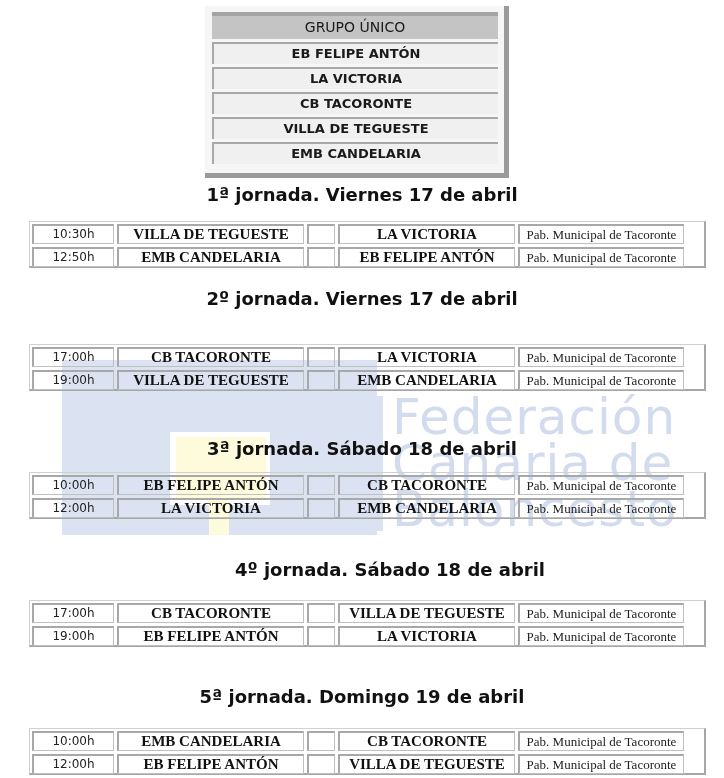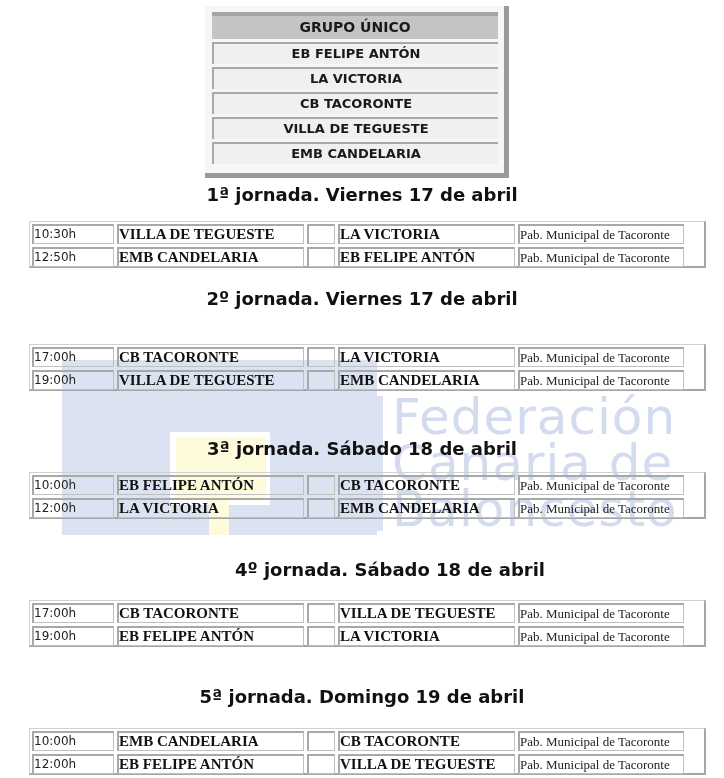--- a/index.html
+++ b/index.html
@@ -11,30 +11,30 @@
   .wm-notch { left: 170px; top: 432px; width: 100px; height: 73px; background: #ffffff; }
   .wm-yellow { left: 176px; top: 437px; width: 90px; height: 63px; background: #fdfbdc; }
   .wm-yellow-bar { left: 209px; top: 500px; width: 20px; height: 35px; background: #fdfbdc; }
   .wm-vbar { left: 377px; top: 396px; width: 6px; height: 135px; background: #dbe3f3; }
   .wm-text { left: 392px; top: 394px; font-family: "DejaVu Sans", sans-serif; font-size: 50px; line-height: 46px; color: #d3dcef; letter-spacing: 1px; }
   .wm-text div { white-space: nowrap; }
 
   
   .group { position: absolute; left: 205px; top: 6px; width: 304px; height: 172px; background: #f6f6f6; border-right: 5px solid #9a9a9a; border-bottom: 5px solid #9a9a9a; box-sizing: border-box; }
   .group-inner { position: absolute; left: 7px; top: 6px; width: 286px; }
-  .group-head { height: 27px; background: #c4c4c4; border-top: 4px solid #a4a4a4; box-sizing: border-box; font-family: "DejaVu Sans", sans-serif; font-weight: bold; font-size: 14px; color: #1a1a1a; text-align: center; line-height: 22px; }
+  .group-head { height: 27px; background: #c4c4c4; border-top: 4px solid #a4a4a4; box-sizing: border-box; font-family: "DejaVu Sans", sans-serif; font-weight: normal; font-size: 14px; color: #1a1a1a; text-align: center; line-height: 22px; }
   .group-row { height: 22px; margin-top: 3px; background: #f0f0f0; border-top: 2px solid #a8a8a8; border-left: 2px solid #a8a8a8; box-sizing: border-box; font-family: "DejaVu Sans", sans-serif; font-weight: bold; font-size: 13px; color: #1a1a1a; text-align: center; line-height: 20px; }
 
   
   .jh { position: absolute; left: 0; width: 724px; text-align: center; font-family: "DejaVu Sans", sans-serif; font-weight: bold; font-size: 18px; color: #111; }
 
   
   .mt { position: absolute; left: 29px; width: 677px; height: 47px; border: 1px solid #d0d0d0; border-right: 2px solid #a6a6a6; border-bottom: 2px solid #a6a6a6; box-sizing: border-box; background: transparent; }
   .mrow { position: absolute; left: 2px; height: 20px; }
-  .cell { position: absolute; top: 0; height: 20px; border: 1px solid #c0c0c0; border-top: 2px solid #a8a8a8; border-left: 2px solid #a8a8a8; box-sizing: border-box; line-height: 17px; white-space: nowrap; overflow: hidden; }
+  .cell { position: absolute; top: 0; height: 20px; border: 1px solid #c0c0c0; border-top: 2px solid #a8a8a8; border-left: 2px solid #a8a8a8; box-sizing: border-box; text-align: center; line-height: 17px; white-space: nowrap; overflow: hidden; }
   .c-time { left: 0; width: 82px; font-family: "DejaVu Sans", sans-serif; font-size: 12px; color: #222; }
   .c-home { left: 85px; width: 187px; font-family: "Liberation Serif", serif; font-weight: bold; font-size: 15px; color: #111; }
   .c-sep { left: 275px; width: 28px; }
   .c-away { left: 306px; width: 177px; font-family: "Liberation Serif", serif; font-weight: bold; font-size: 15px; color: #111; }
   .c-venue { left: 486px; width: 166px; font-family: Liberation Serif, serif; font-size: 13px; color: #222; }
 </style>
 </head>
 <body>
 
 <div class="wm wm-blue"></div>

